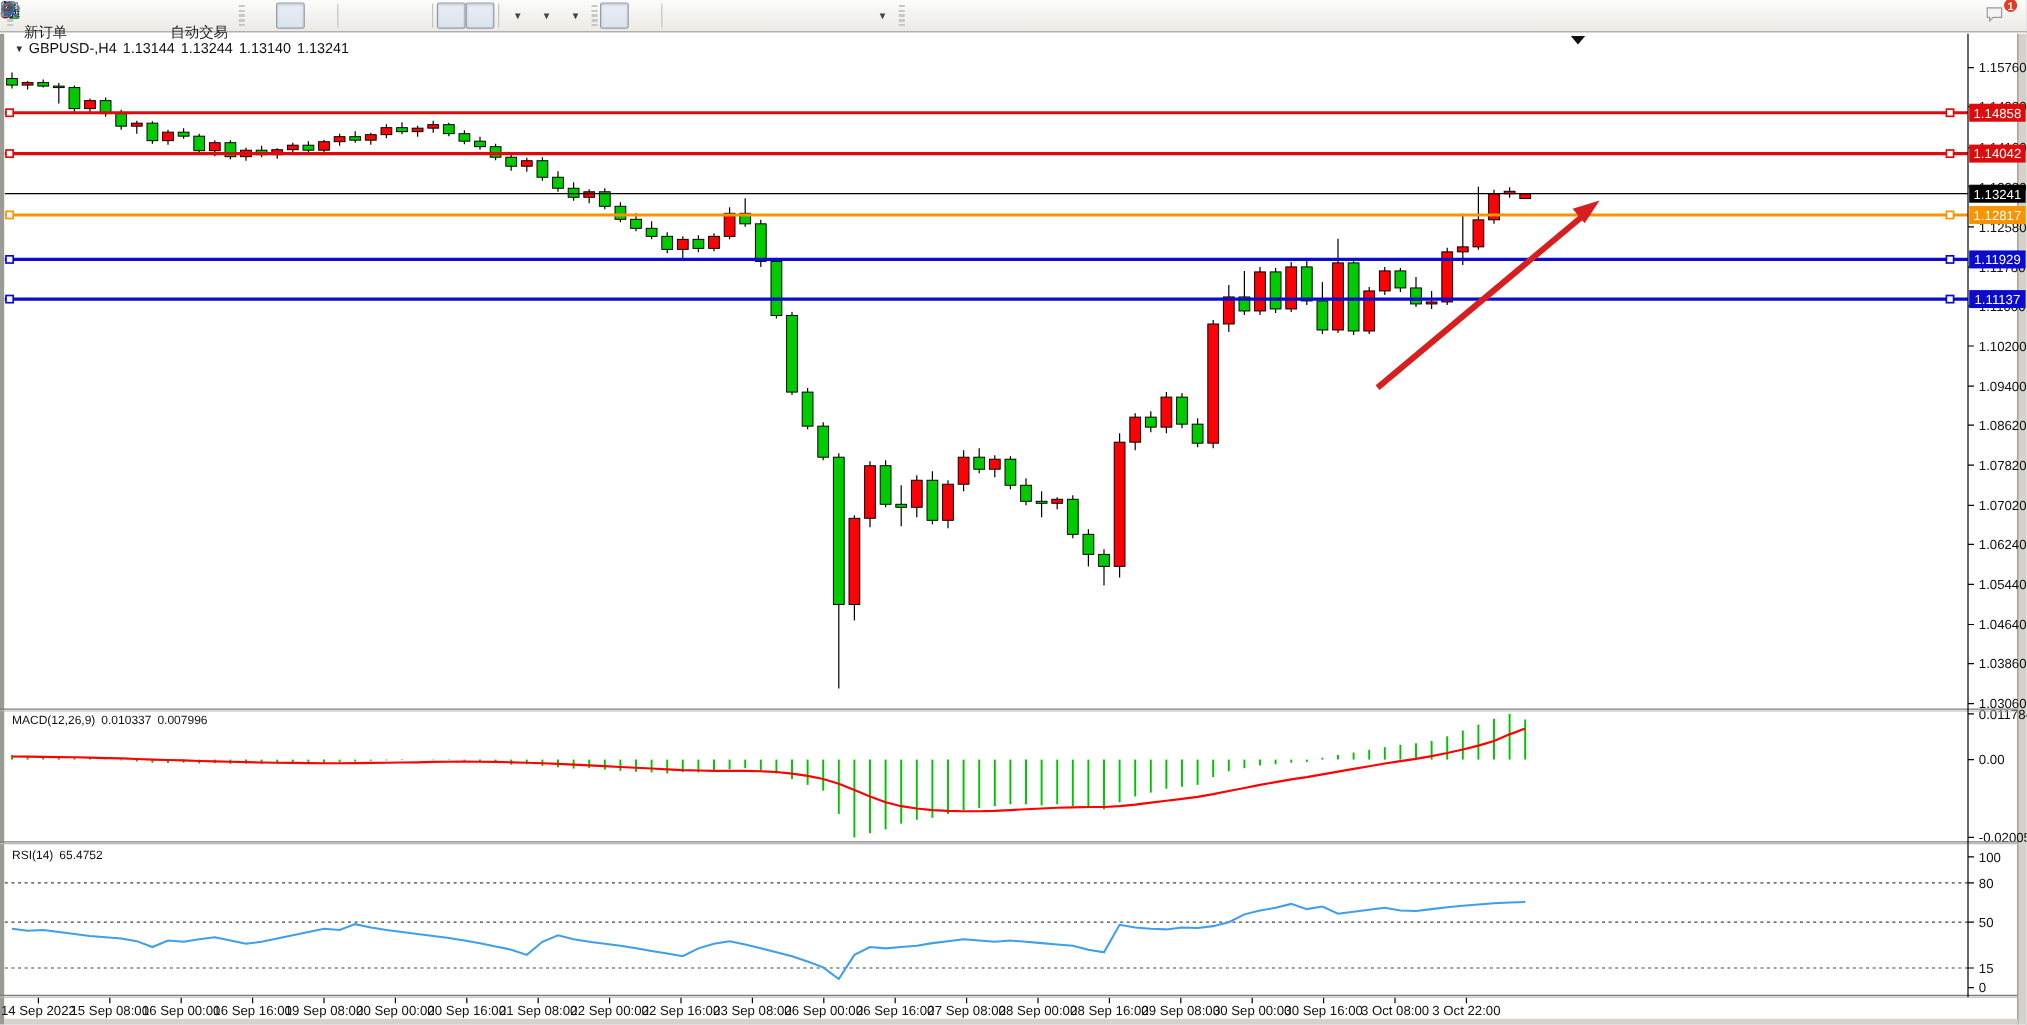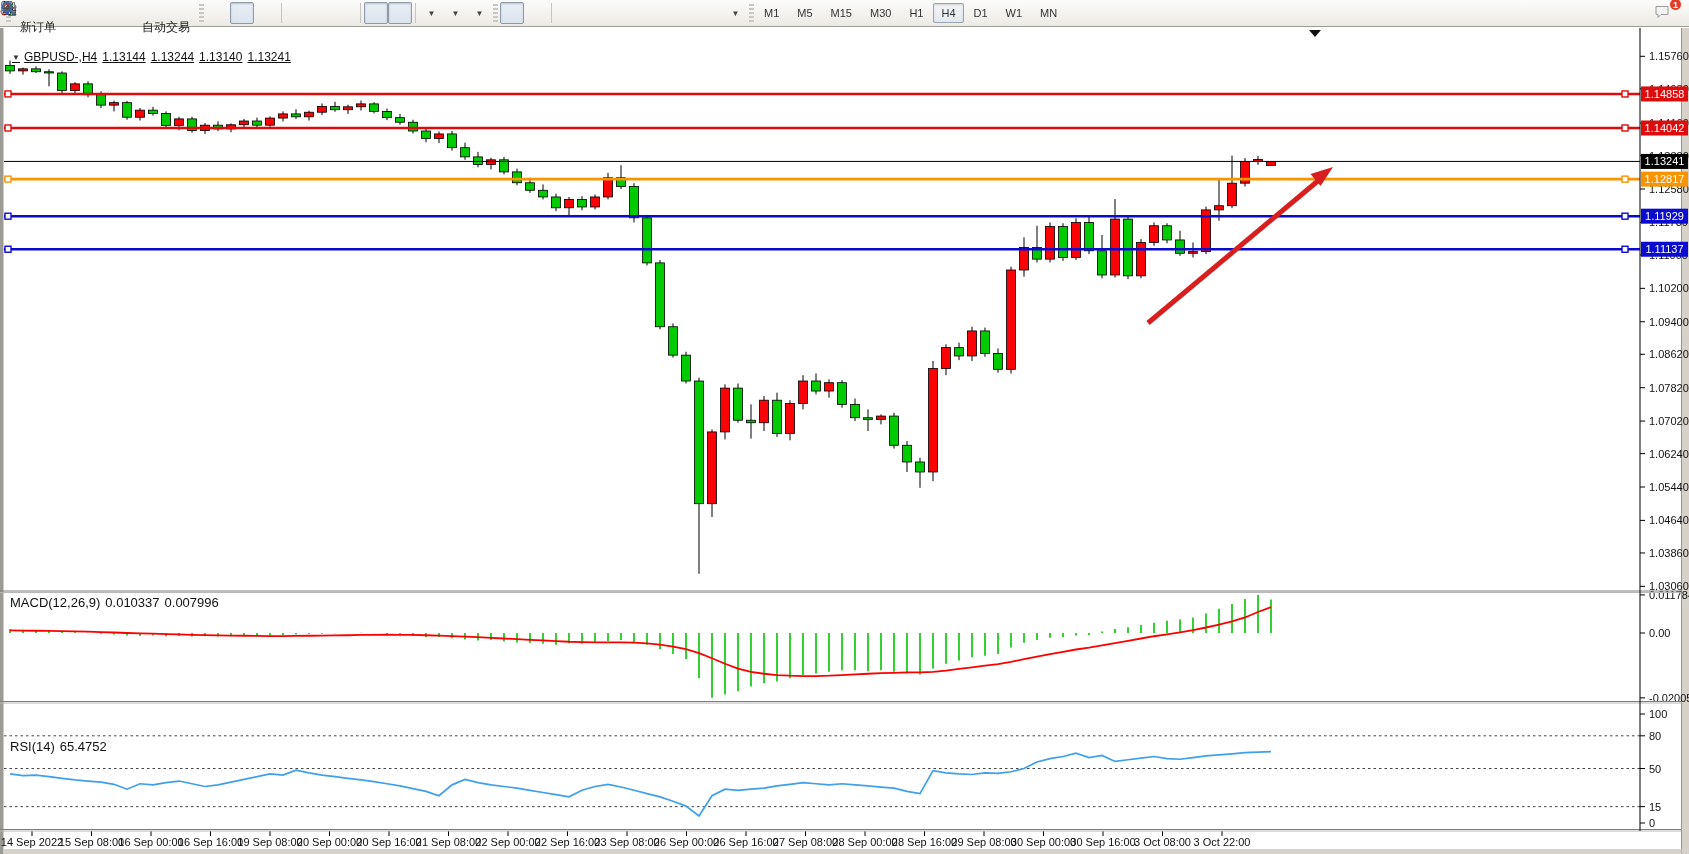--- a/index.html
+++ b/index.html
@@ -28,21 +28,21 @@
   .chat-wrap{position:relative;}
   .badge{position:absolute;right:-6px;top:-5px;background:#e03c28;color:#fff;font-size:9px;
     width:13px;height:13px;border-radius:50%;display:flex;align-items:center;justify-content:center;
     border:1px solid #fff;font-weight:bold;}
   
   .chartwrap{position:absolute;left:0;top:28px;width:1689px;height:826px;background:#fff;}
   svg{position:absolute;left:0;top:0;}
   .overlay{position:absolute;font-size:12px;color:#111;white-space:nowrap;z-index:10;}
   .overlay .num{margin-left:5px;}
   .tri{font-size:8px;color:#333;margin-right:4px;vertical-align:1px;}
-  .indlabel{position:absolute;font-size:13px;color:#111;white-space:nowrap;z-index:10;}
+  .indlabel{position:absolute;font-size:10px;color:#111;white-space:nowrap;z-index:10;}
   .indlabel span{margin-left:5px;}
 </style>
 </head>
 <body>
 
 <div class="screen">
 
   <div class="toolbar">
     <div class="tb-handle"></div>
 
@@ -237,31 +237,20 @@
         <line x1="3" y1="7" x2="8" y2="2.5" stroke="#c2342a" stroke-width="1.3"></line>
           <polygon points="8.8,1.8 8.8,5 5.8,2.6" fill="#c2342a"></polygon>
         <line x1="7" y1="13.5" x2="12" y2="9" stroke="#2a4fc2" stroke-width="1.3"></line>
           <polygon points="6.2,14.2 6.2,11 9.2,13.4" fill="#2a4fc2"></polygon>
       </svg>
         <span class="caret">▼</span>
     </div>
 
     <div class="tb-handle"></div>
 
-    <div id="tf-group" style="display:flex;align-items:center;gap:2px;">
-        <div class="tf-btn">M1</div>
-        <div class="tf-btn">M5</div>
-        <div class="tf-btn">M15</div>
-        <div class="tf-btn">M30</div>
-        <div class="tf-btn">H1</div>
-        <div class="tf-btn active">H4</div>
-        <div class="tf-btn">D1</div>
-        <div class="tf-btn">W1</div>
-        <div class="tf-btn">MN</div>
-      </div>
 
     <div class="tb-right">
       <div class="btn">
         <svg width="17" height="17">
           <circle cx="7" cy="7" r="4.5" fill="none" stroke="#3a6cb4" stroke-width="1.6"></circle>
           <line x1="10.5" y1="10.5" x2="14.5" y2="14.5" stroke="#3a6cb4" stroke-width="2"></line>
         </svg>
       </div>
       <div class="chat-wrap btn">
         <svg width="18" height="16">
@@ -702,25 +691,25 @@
         <line x1="0" y1="591" x2="1681" y2="591" stroke="#7e7e7e"></line>
         <line x1="0" y1="592.5" x2="1681" y2="592.5" stroke="#b8b8b8"></line>
         <line x1="0" y1="701.5" x2="1681" y2="701.5" stroke="#7e7e7e"></line>
         <line x1="0" y1="703" x2="1681" y2="703" stroke="#b8b8b8"></line>
         <line x1="0" y1="829.5" x2="1681" y2="829.5" stroke="#7e7e7e"></line>
         <line x1="0" y1="831" x2="1681" y2="831" stroke="#b8b8b8"></line>
         <line x1="1640" y1="28" x2="1640" y2="831" stroke="#000"></line>
         <polygon points="1309,30 1321,30 1315,37" fill="#111"></polygon>
       </svg>
 
-    <div class="overlay" style="left:12px;top:22px;text-decoration:underline;">
+    <div class="overlay" style="left:12px;top:5px;">
       <span class="tri">▼</span><span>GBPUSD-,H4</span><span class="num">1.13144</span><span class="num">1.13244</span><span class="num">1.13140</span><span class="num">1.13241</span>
     </div>
 
     <div class="indlabel" style="left:10px;top:567px;">
       <span style="margin-left:0">MACD(12,26,9)</span><span>0.010337</span><span>0.007996</span>
     </div>
 
-    <div class="indlabel" style="left:10px;top:680px;margin-top:31px;">
+    <div class="indlabel" style="left:10px;top:680px;">
       <span style="margin-left:0">RSI(14)</span><span>65.4752</span>
     </div>
   </div>
 </div>
 
 </body></html>

